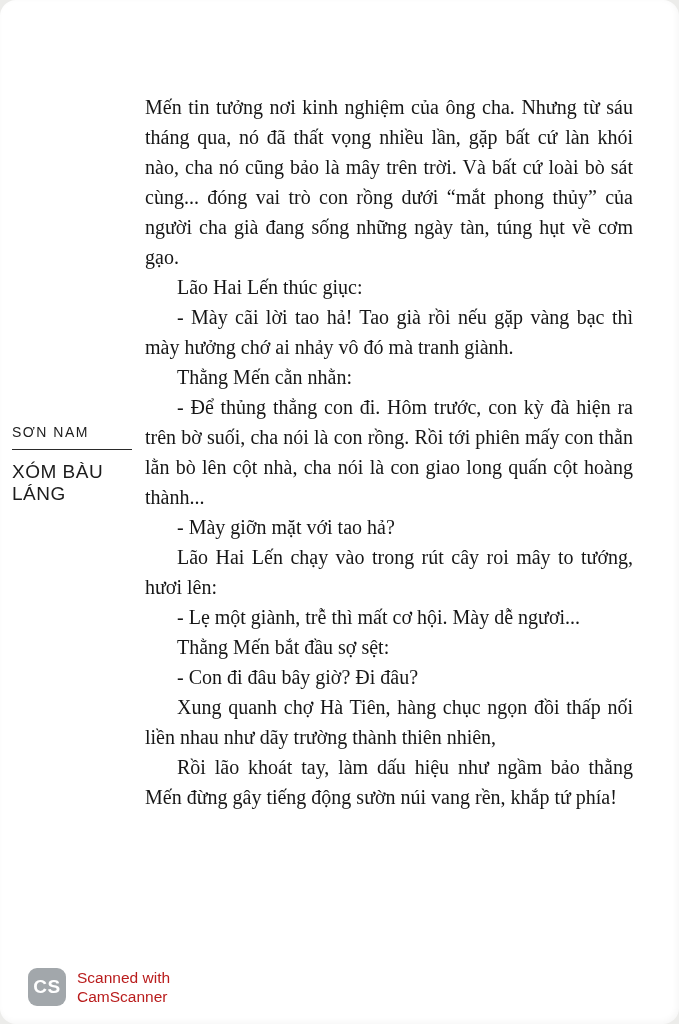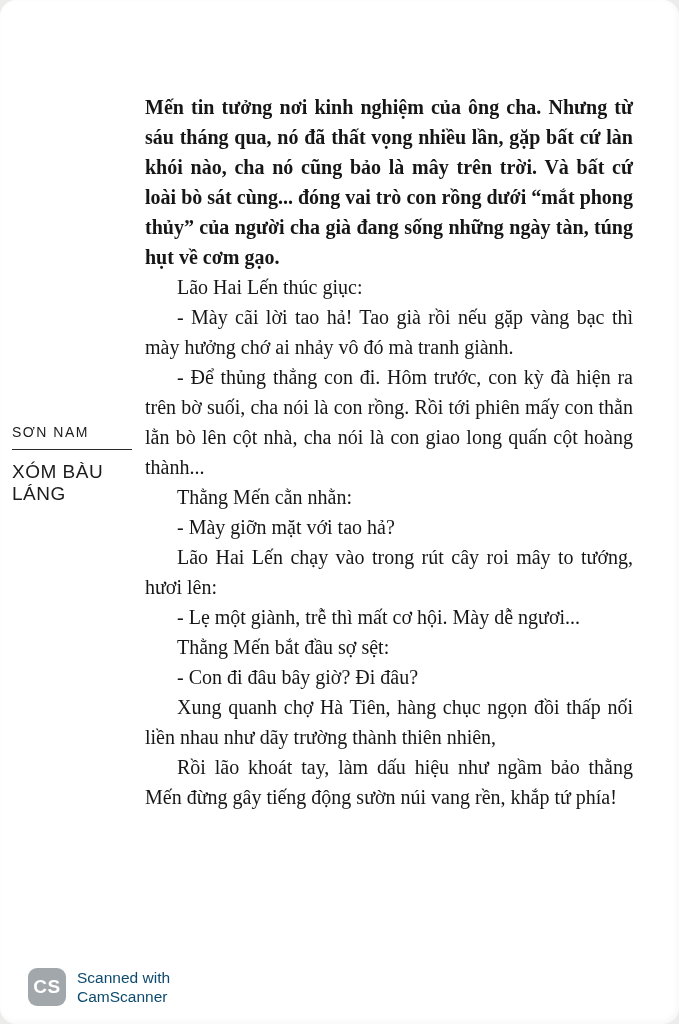--- a/index.html
+++ b/index.html
@@ -30,21 +30,20 @@
     font-size: 20px;
     line-height: 30px;
     text-align: justify;
   }
   .text-block p {
     margin: 0;
     text-indent: 32px;
   }
   .text-block p.noindent {
     text-indent: 0;
-    font-weight: bold;
   }
 
   
   .margin-note {
     position: absolute;
     left: 12px;
     top: 424px;
     width: 120px;
     font-family: "Liberation Sans", sans-serif;
     color: #1c1c1c;
@@ -88,40 +87,40 @@
     font-size: 19px;
     display: flex;
     align-items: center;
     justify-content: center;
     letter-spacing: 0.5px;
   }
   .cs-text {
     font-family: "Liberation Sans", sans-serif;
     font-size: 15.5px;
     line-height: 19px;
-    color: #0c4a6e;
+    color: #b91c1c;
   }
 </style>
 </head>
 <body>
 
 <div class="page">
 
   <div class="margin-note">
     <div class="author">SƠN NAM</div>
     <hr class="rule">
     <div class="title">XÓM BÀU LÁNG</div>
   </div>
 
   <div class="text-block">
     <p class="noindent">Mến tin tưởng nơi kinh nghiệm của ông cha. Nhưng từ sáu tháng qua, nó đã thất vọng nhiều lần, gặp bất cứ làn khói nào, cha nó cũng bảo là mây trên trời. Và bất cứ loài bò sát cùng... đóng vai trò con rồng dưới “mắt phong thủy” của người cha già đang sống những ngày tàn, túng hụt về cơm gạo.</p>
     <p>Lão Hai Lến thúc giục:</p>
     <p>- Mày cãi lời tao hả! Tao già rồi nếu gặp vàng bạc thì mày hưởng chớ ai nhảy vô đó mà tranh giành.</p>
+    <p>Thằng Mến cằn nhằn:</p>
     <p>- Để thủng thẳng con đi. Hôm trước, con kỳ đà hiện ra trên bờ suối, cha nói là con rồng. Rồi tới phiên mấy con thằn lằn bò lên cột nhà, cha nói là con giao long quấn cột hoàng thành...</p>
-    <p>Thằng Mến cằn nhằn:</p>
     <p>- Mày giỡn mặt với tao hả?</p>
     <p>Lão Hai Lến chạy vào trong rút cây roi mây to tướng, hươi lên:</p>
     <p>- Lẹ một giành, trễ thì mất cơ hội. Mày dễ ngươi...</p>
     <p>Thằng Mến bắt đầu sợ sệt:</p>
     <p>- Con đi đâu bây giờ? Đi đâu?</p>
     <p>Xung quanh chợ Hà Tiên, hàng chục ngọn đồi thấp nối liền nhau như dãy trường thành thiên nhiên,</p>
     <p>Rồi lão khoát tay, làm dấu hiệu như ngầm bảo thằng Mến đừng gây tiếng động sườn núi vang rền, khắp tứ phía!</p>
   </div>
 
   <div class="footer">

